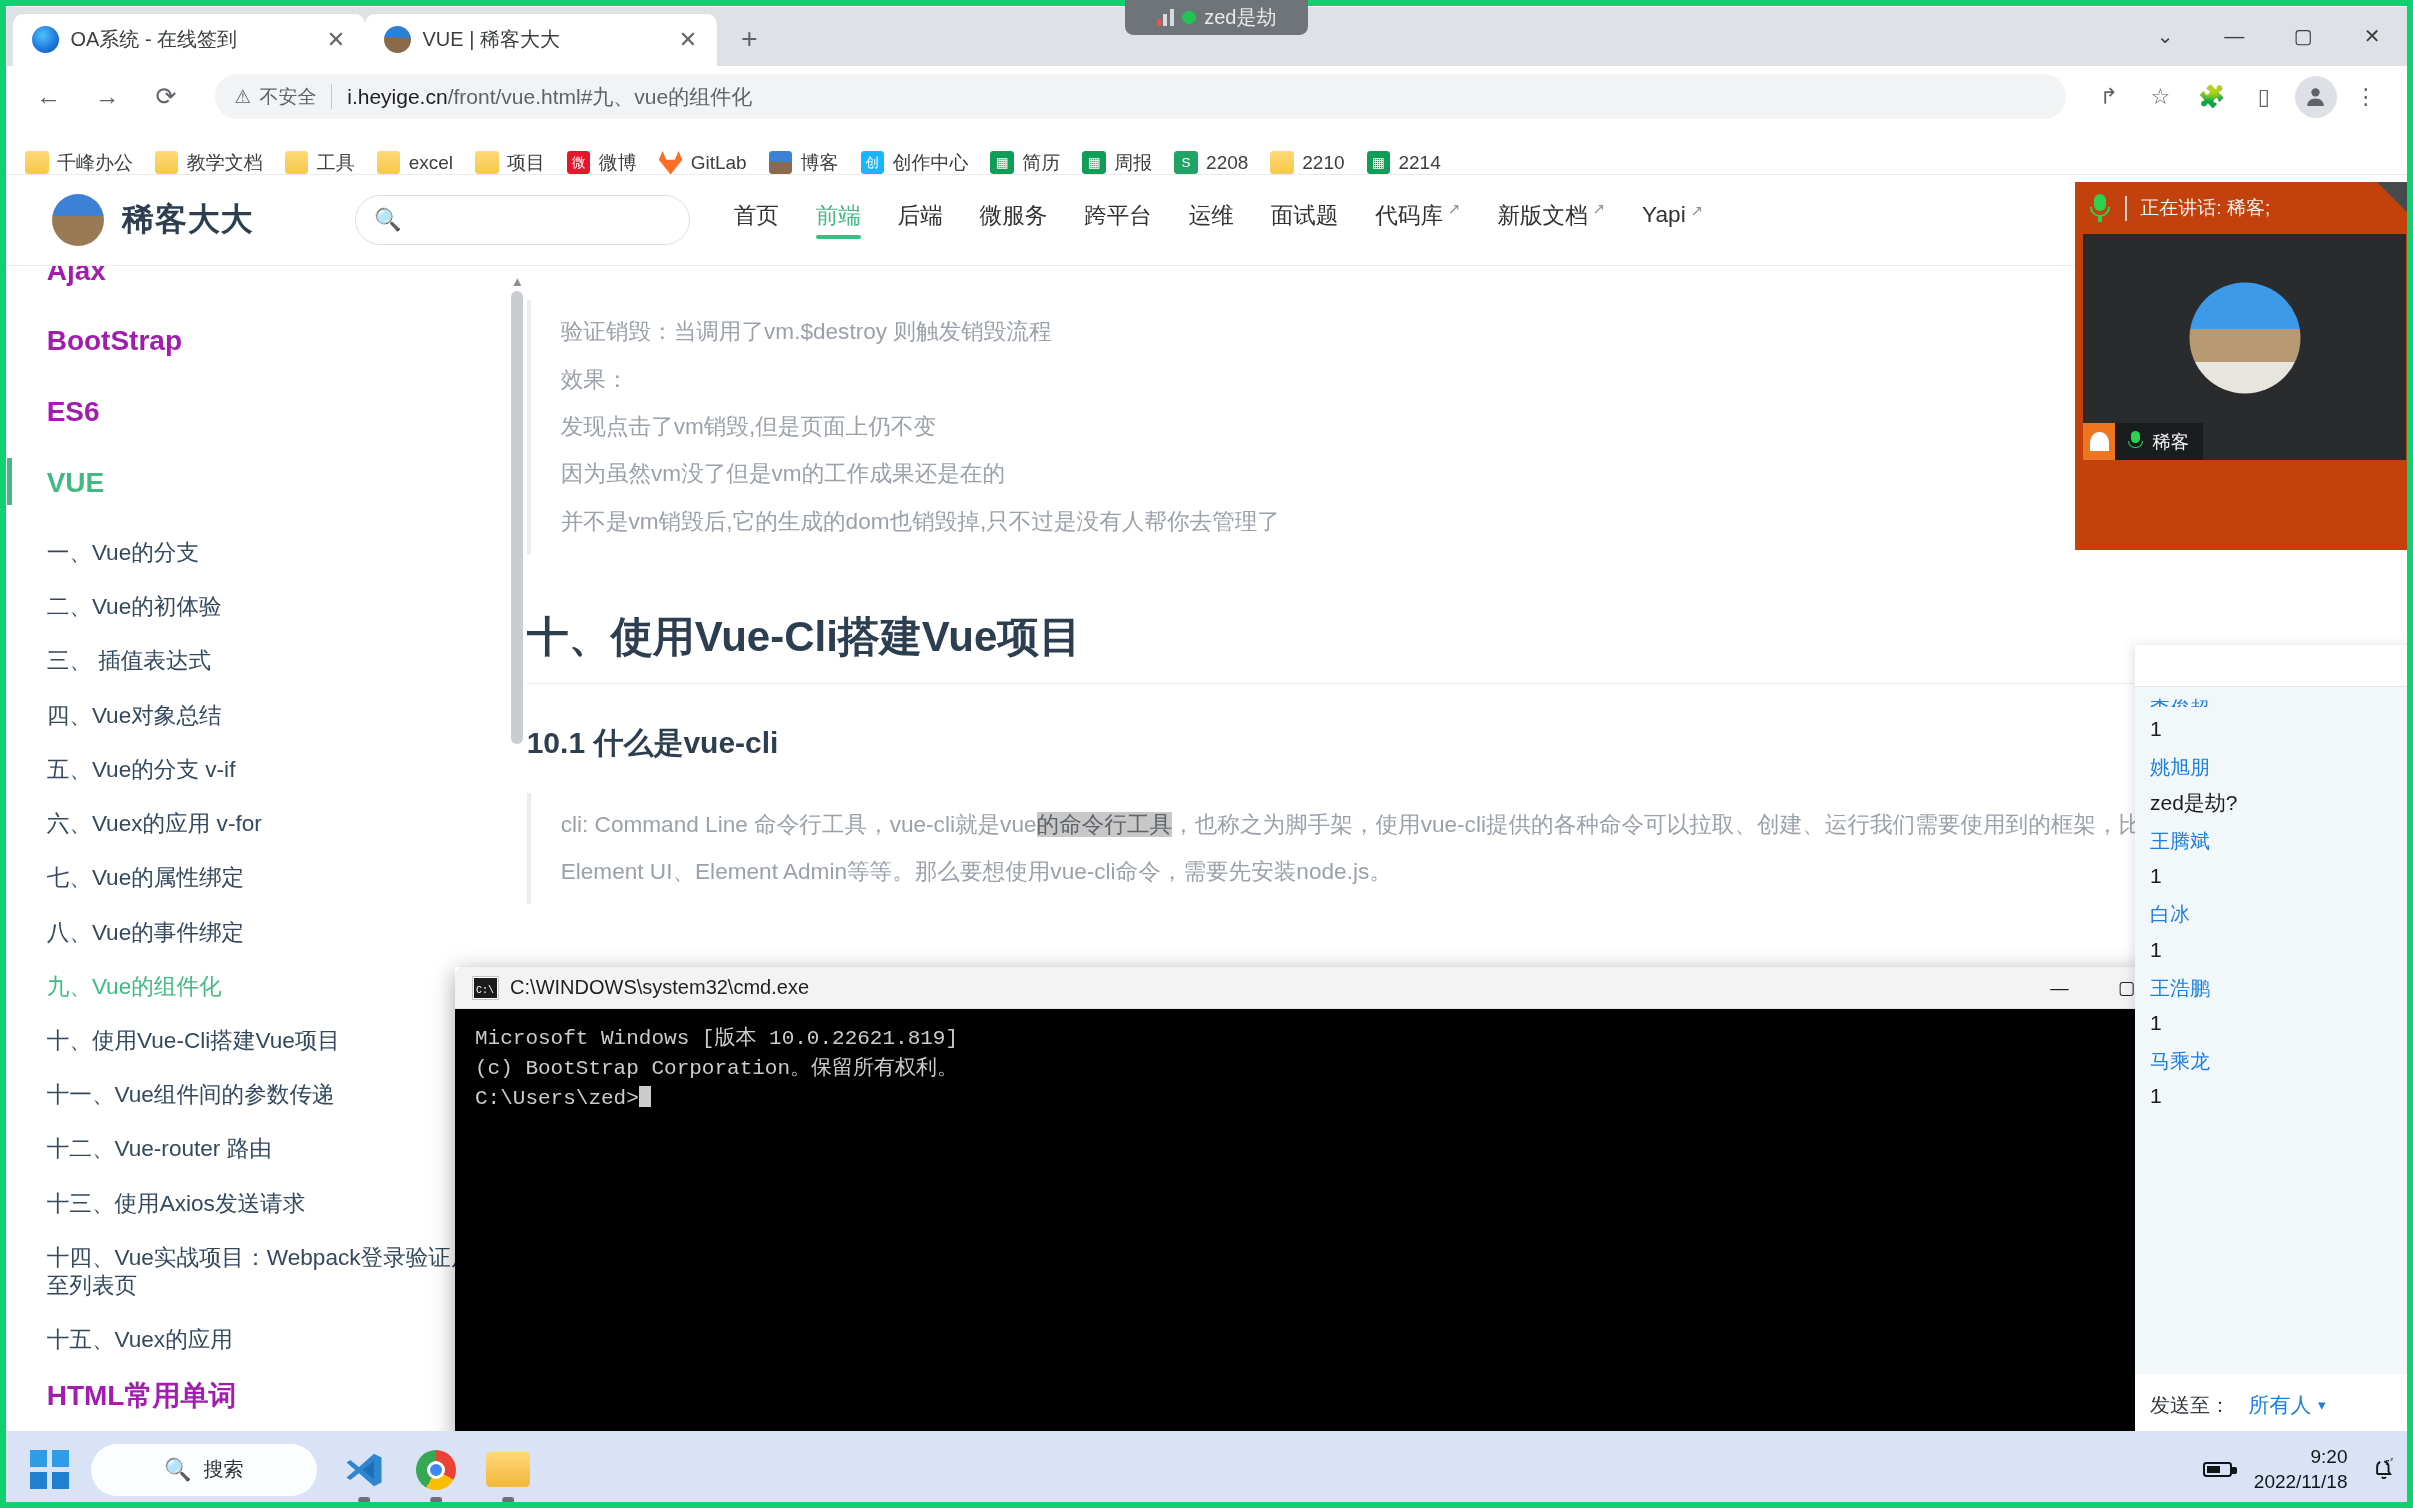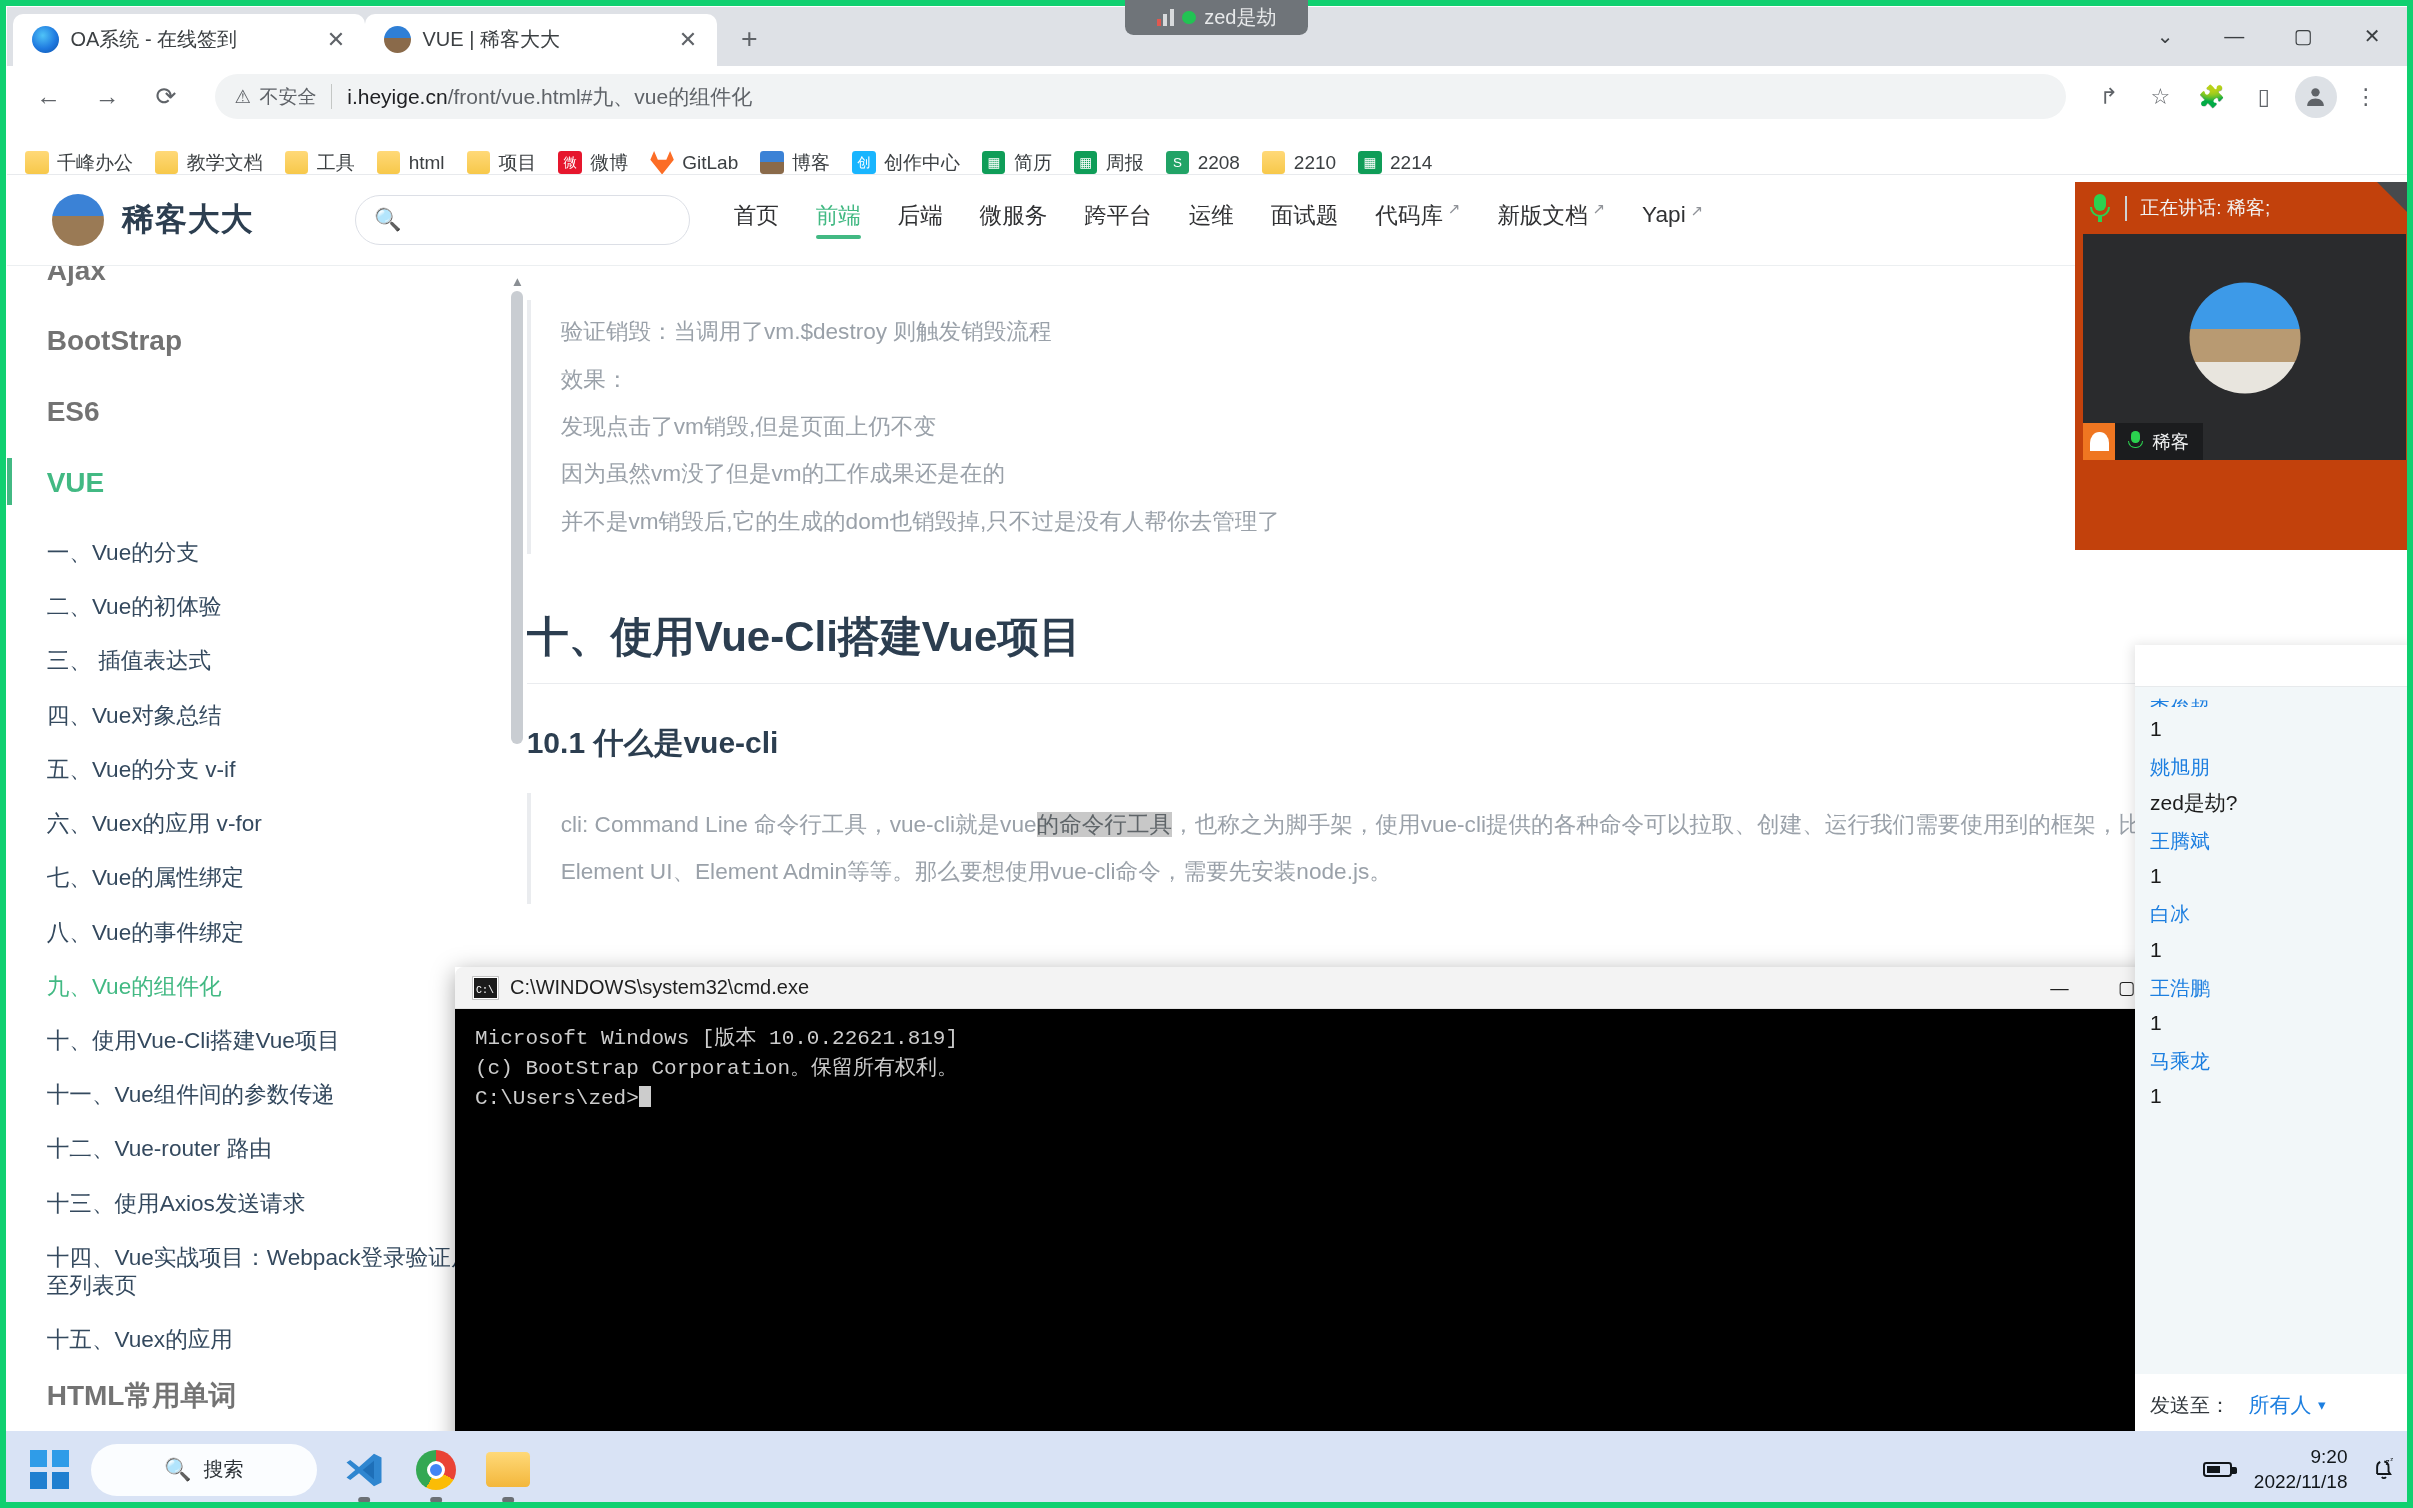--- a/index.html
+++ b/index.html
@@ -84,21 +84,21 @@
   .nav-item.active { color:#42b983; }
   .nav-item.active::after { content:''; position:absolute; left:0; right:0; bottom:0; height:4.2px; background:#42b983; border-radius:2.5px; }
   .ext-mark { font-size:15px; color:#909399; margin-left:5px; vertical-align:top; }
 
   
   .page-body { display:flex; height:1193px; position:relative; }
   .sidebar { width:520px; position:relative; padding:0 0 0 40px; overflow:hidden; background:#fff; }
   .side-scroll { position:absolute; right:4.2px; top:8.4px; width:11.7px; bottom:0; }
   .side-thumb { position:absolute; top:17px; left:0; width:11.7px; height:453px; background:#c9cdd2; border-radius:5.9px; }
   .side-arrow { position:absolute; top:0; left:0; width:11.7px; text-align:center; color:#8a8f94; font-size:13.4px; }
-  .cat { font-size:28px; font-weight:bold; color:#737373; margin:0 0 40px 0; line-height:1.1; }
+  .cat { font-size:28px; font-weight:bold; color:#a21caf; margin:0 0 40px 0; line-height:1.1; }
   .cat.first { margin-top:-10px; }
   .cat.active { color:#42b983; position:relative; }
   .cat.active::before { content:''; position:absolute; left:-40px; top:-10px; width:5px; height:47px; background:#42b983; }
   .toc { list-style:none; margin:3.4px 0 0 0; padding:0; }
   .toc li { font-size:22.6px; color:#34495e; margin-bottom:26px; line-height:1.25; }
   .toc li.active { color:#42b983; }
 
   .content { flex:1; padding:34px 59px 0 0; overflow:hidden; position:relative; }
   .quote { border-left:4.2px solid #eaecef; padding:8.4px 0 8.4px 30px; color:#9aa1a9; font-size:22.6px; line-height:2.1; }
   .h2-title { font-size:42px; font-weight:bold; color:#2c3e50; margin:55px 0 0 0; padding-bottom:18.4px;
@@ -275,21 +275,21 @@
       <div class="bm">
           <span class="bmicon ic-folder"></span>
           <span>教学文档</span>
         </div>
       <div class="bm">
           <span class="bmicon ic-folder"></span>
           <span>工具</span>
         </div>
       <div class="bm">
           <span class="bmicon ic-folder"></span>
-          <span>html</span>
+          <span>excel</span>
         </div>
       <div class="bm">
           <span class="bmicon ic-folder"></span>
           <span>项目</span>
         </div>
       <div class="bm">
           <span class="bmicon ic-weibo">微</span>
           <span>微博</span>
         </div>
       <div class="bm">

